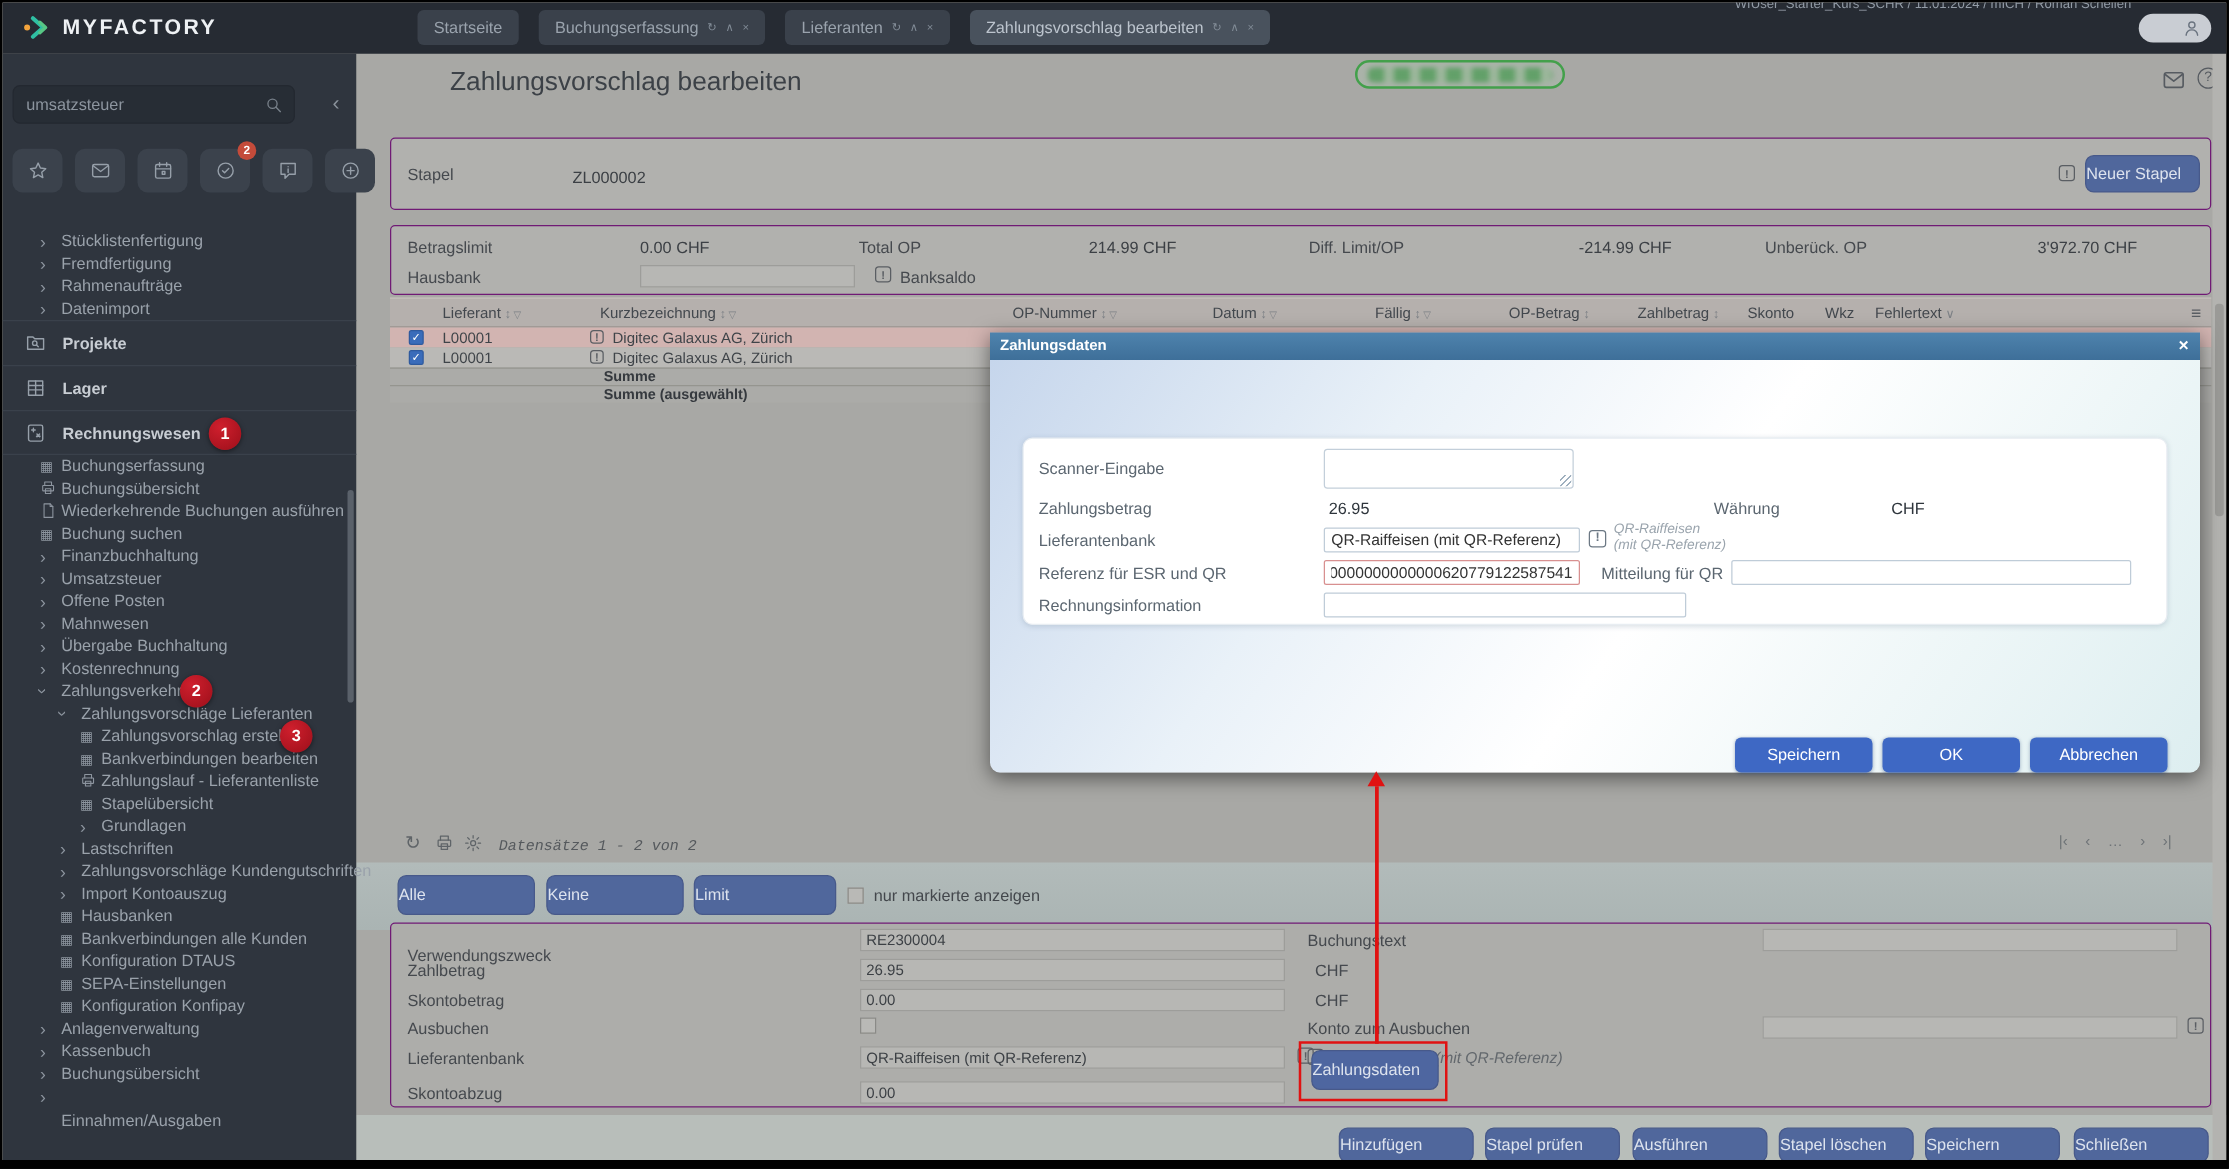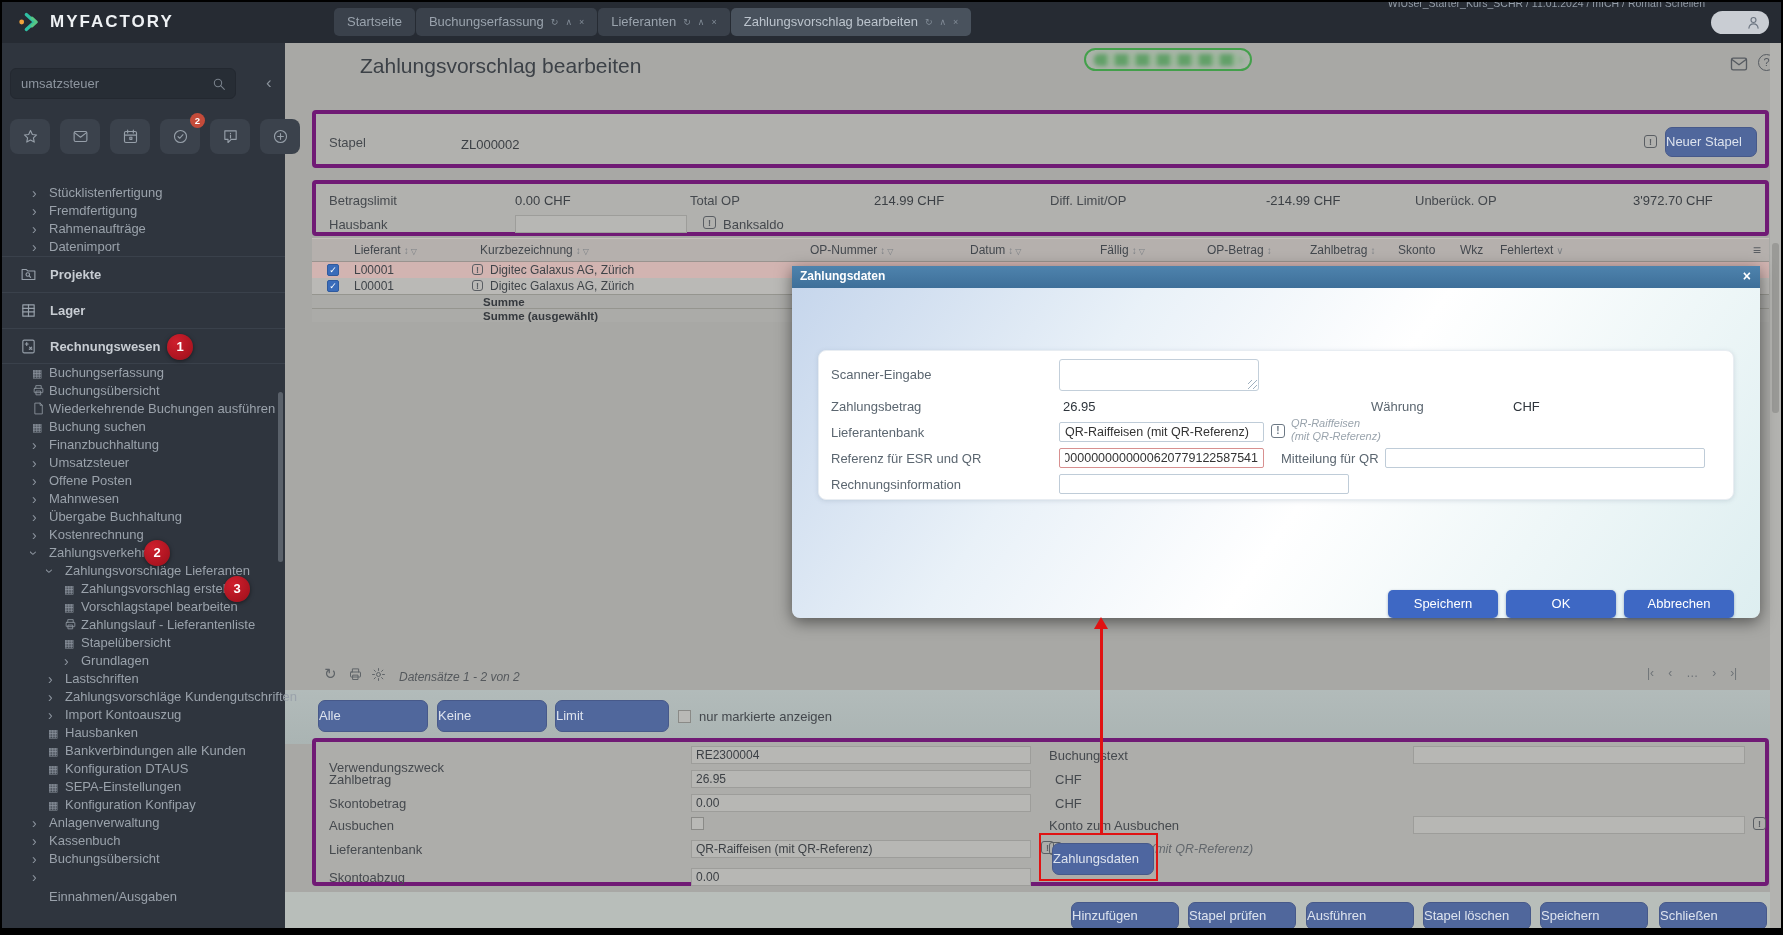--- a/index.html
+++ b/index.html
@@ -5,21 +5,21 @@
   html,body{margin:0;padding:0;background:#000;}
   *{box-sizing:border-box;font-family:"Liberation Sans","DejaVu Sans",sans-serif;}
   #app{position:relative;width:1783px;height:935px;background:#000;overflow:hidden;}
   #frame{position:absolute;left:2px;top:2px;width:1779px;height:926px;background:#a8a8a5;overflow:hidden;}
 
   
   #topbar{position:absolute;left:0;top:0;width:100%;height:41px;background:#262b33;z-index:30;}
   #logo{position:absolute;left:16px;top:8px;display:flex;align-items:center;gap:8px;cursor:pointer;}
   #logo svg{width:24px;height:24px;}
   #logo .word{color:#eef1f4;font-size:17px;font-weight:bold;letter-spacing:2px;}
-  #tabs{position:absolute;left:332px;top:6px;display:flex;gap:1px;border-radius:13px;}
+  #tabs{position:absolute;left:332px;top:6px;display:flex;gap:16px;border-radius:13px;}
   .tab{height:28px;line-height:28px;background:#3a414b;border-radius:5px;color:#9aa3ad;font-size:13px;padding:0 13px;display:flex;align-items:center;gap:4px;cursor:pointer;white-space:nowrap;}
   .tab.active{background:#49525d;color:#bcc4cd;}
   .tab .ctl{font-size:9px;color:#828c97;margin-left:3px;}
   #user-info{position:absolute;right:76px;top:-5px;color:#939ca7;font-size:10.5px;white-space:nowrap;}
   #avatar{position:absolute;right:12px;top:9px;width:58px;height:23px;background:#c9cdd3;border-radius:12px;cursor:pointer;}
   #avatar svg{position:absolute;right:7px;top:3px;width:17px;height:17px;color:#6b7480;}
 
   
   #sidebar{position:absolute;left:0;top:41px;width:283px;height:885px;background:#2f353e;z-index:20;}
   #search-box{position:absolute;left:8px;top:25px;width:226px;height:31px;background:#272d35;border:1px solid #232830;border-radius:6px;}
@@ -46,21 +46,21 @@
   svg{fill:none;stroke:currentColor;stroke-width:1.6;stroke-linecap:round;stroke-linejoin:round;}
 
   
   #page-title{position:absolute;left:358px;top:52px;font-size:21px;color:#3c4147;}
   #green-badge{position:absolute;left:1082px;top:46px;width:168px;height:23px;border:2px solid #43a04b;border-radius:12px;background:#aab3a9;}
   #green-badge .blurbar{position:absolute;left:8px;top:4px;right:8px;height:12px;border-radius:5px;background:repeating-linear-gradient(90deg,rgba(60,150,70,.65) 0 13px,rgba(130,190,130,.35) 13px 21px);filter:blur(2.2px);}
   #hdr-mail{position:absolute;left:1727px;top:52px;width:20px;height:20px;color:#565b61;cursor:pointer;}
   #hdr-help{position:absolute;left:1756px;top:52px;width:17px;height:17px;border:1.5px solid #565b61;border-radius:50%;color:#565b61;font-size:11px;line-height:15px;text-align:center;cursor:pointer;}
 
   
-  .panel{position:absolute;background:#b1b1ae;border:4px solid #701a75;border-radius:4px;}
+  .panel{position:absolute;background:#b1b1ae;border:1px solid #701a75;border-radius:4px;}
   #stapel-panel{left:310px;top:108px;width:1457px;height:58px;}
   #limits-panel{left:310px;top:178px;width:1457px;height:56px;}
   .f-label{position:absolute;font-size:13px;color:#45494e;white-space:nowrap;}
   .f-value{position:absolute;font-size:13px;color:#3c4045;white-space:nowrap;}
   .dim-input{position:absolute;height:18px;background:#b7b7b4;border:1px solid #9d9d9a;font-size:12px;color:#3c4045;padding:0 4px;outline:none;}
   .info-ic{position:absolute;width:13px;height:13px;border:1px solid #5a5e63;border-radius:3px;color:#5a5e63;font-size:9px;line-height:12px;text-align:center;font-weight:bold;}
   .blue-btn{position:absolute;background:#50679c;border:1px solid #47598a;border-radius:7px;color:#dde3ee;font-size:13px;text-align:left;cursor:pointer;}
 
   
   #grid-header{position:absolute;left:310px;top:236px;width:1457px;height:24px;background:#b5b0ad;border-top:1px solid #c5c0bc;border-bottom:1px solid #9a938f;z-index:5;}
@@ -73,21 +73,21 @@
   .g-row.r0{background:#d2b4b1;}
   .g-row.r1{background:#bab9b6;}
   .g-sum{position:relative;width:100%;height:14px;background:#abABA8;border-top:1px solid #95958f;}
   .g-sum .s-lbl{position:absolute;left:171px;top:0;font-size:11.5px;font-weight:bold;color:#35393e;line-height:14px;}
   .g-cell{position:absolute;top:1px;font-size:12px;color:#3f4449;line-height:14px;white-space:nowrap;}
   .g-check{position:absolute;left:15px;top:2px;width:12px;height:12px;background:#3a6cba;border:1px solid #2f5a9e;border-radius:2px;color:#fff;font-size:9px;line-height:11px;text-align:center;cursor:pointer;}
   .g-info{top:2px;}
 
   
   .tb-ic{position:absolute;color:#5f6468;cursor:pointer;}
-  #records{position:absolute;left:397px;top:668px;font-size:12px;font-style:italic;color:#55595d;}
+  #records{position:absolute;left:397px;top:668px;font-size:12px;font-style:italic;color:#55595d;font-family:Liberation Mono, monospace;}
   #pager{position:absolute;left:1645px;top:664px;color:#6e7377;font-size:12px;display:flex;gap:14px;}
   #pager span{cursor:pointer;}
   #band1{position:absolute;left:283px;top:688px;width:1496px;height:54px;background:linear-gradient(#b2bbba,#aab4b3);}
   #check-marked{position:absolute;left:676px;top:708px;width:13px;height:13px;background:#b9b9b6;border:1px solid #8a8a87;cursor:pointer;}
   #lbl-marked{position:absolute;left:697px;top:707px;font-size:13px;color:#43474c;}
 
   
   #bottom-form{left:310px;top:736px;width:1457px;height:148px;background:#adadaa;}
   #band2{position:absolute;left:283px;top:890px;width:1496px;height:40px;background:#b8beba;}
   .act-btn{top:900px;width:108px;height:28px;line-height:26px;}
@@ -311,21 +311,21 @@
             <span class="ic" style="left: 46px;"><span class="chev down">›</span></span>
             <span class="lbl" style="left: 63px;">Zahlungsvorschläge Lieferanten</span>
           </div>
           <div class="nav-item">
             <span class="ic" style="left: 62px;"><span class="gly">▦</span></span>
             <span class="lbl" style="left: 79px;">Zahlungsvorschlag erstellen</span>
             <span class="nav-badge" style="left: 222px; top: -4px;">3</span>
           </div>
           <div class="nav-item">
             <span class="ic" style="left: 62px;"><span class="gly">▦</span></span>
-            <span class="lbl" style="left: 79px;">Vorschlagstapel bearbeiten</span>
+            <span class="lbl" style="left: 79px;">Bankverbindungen bearbeiten</span>
           </div>
           <div class="nav-item">
             <span class="ic" style="left: 62px;"><svg viewBox="0 0 24 24" style="width: 13px; height: 13px; vertical-align: -2px;">
                 <path d="M7 8V3h10v5"></path>
                 <rect x="4" y="8" width="16" height="8" rx="1"></rect>
                 <rect x="8" y="13" width="8" height="7"></rect>
               </svg></span>
             <span class="lbl" style="left: 79px;">Zahlungslauf - Lieferantenliste</span>
           </div>
           <div class="nav-item">

